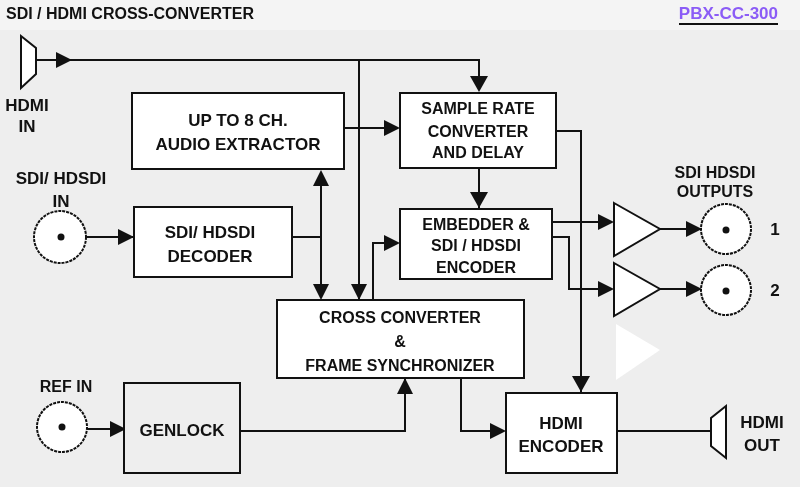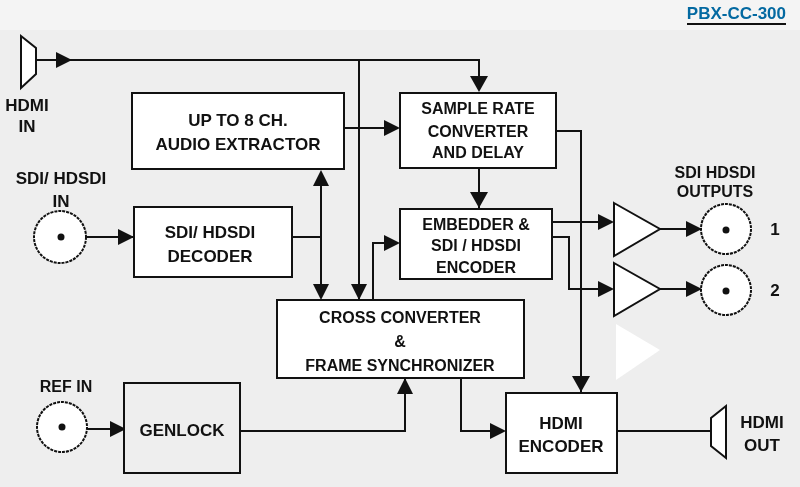--- a/index.html
+++ b/index.html
@@ -1,34 +1,35 @@
 <!DOCTYPE html>
 <html><head>
 <meta charset="utf-8">
 <style>
   html, body { margin: 0; padding: 0; }
   body { width: 800px; height: 487px; background: #eeeeee; position: relative; overflow: hidden;
          font-family: "Liberation Sans", sans-serif; }
   .header { position: absolute; left: 0; top: 0; width: 800px; height: 30px; background: #f4f4f4; }
   .title { position: absolute; left: 6px; top: 5px; font-size: 16px; font-weight: bold; color: #111; }
-  .model { position: absolute; right: 14px; top: 4px; font-size: 17px; font-weight: bold; color: #0369a1;
+  .model { position: absolute; right: 22px; top: 4px; font-size: 17px; font-weight: bold; color: #8b5cf6;
            border-bottom: 2px solid #111; line-height: 19px; }
   svg { position: absolute; left: 0; top: 0; }
   .box { fill: #ffffff; stroke: #111; stroke-width: 2; }
   .box-grey { fill: #eeeeee; stroke: #111; stroke-width: 2; }
   .wire { fill: none; stroke: #111; stroke-width: 2; }
   .arrow { fill: #111; }
   .lbl { font-family: "Liberation Sans", sans-serif; font-weight: bold; fill: #111; }
   .amp { fill: #fff; stroke: #111; stroke-width: 2; }
   .conn { fill: #fff; stroke: #111; stroke-width: 2; }
 </style>
 </head>
 <body>
 
 <div class="header">
+  <div class="title">SDI / HDMI CROSS-CONVERTER</div>
   <div class="model">PBX-CC-300</div>
 </div>
 
 <svg width="800" height="487" viewBox="0 0 800 487">
 
   <g>
 
     <path class="wire" d="M36 60 H479 V86"></path>
     <path class="arrow" d="M56 52 L72 60 L56 68 Z"></path>
     <path class="arrow" d="M470 76 L479 92 L488 76 Z"></path>

